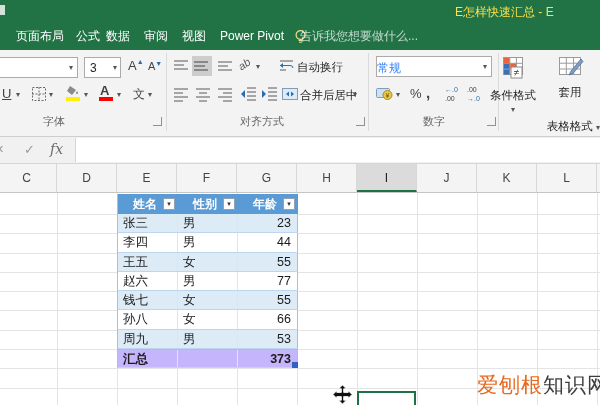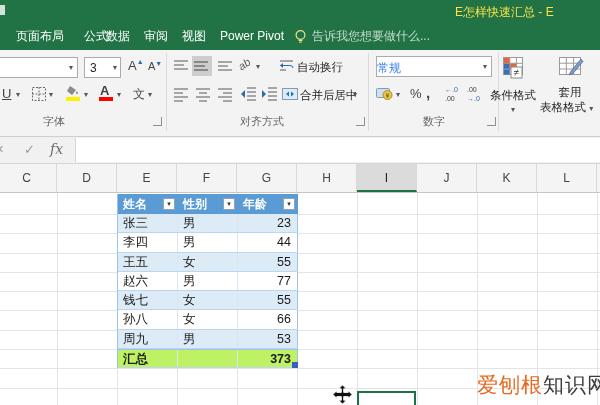--- a/index.html
+++ b/index.html
@@ -34,58 +34,58 @@
   .ch{position:absolute;top:0;width:60px;height:28px;line-height:28px;text-align:center;
       font-size:12px;color:#444;border-right:1px solid #D8D8D8;box-sizing:border-box;}
   .ch.sel{background:#DBDBDB;border-bottom:2px solid #1E7145;color:#1f1f1f;}
   
   #grid{left:0;top:193px;width:600px;height:212px;background:#fff;}
   .gl{background:#E3E4E6;position:absolute;}
   
   #xtable{left:117px;top:194px;width:181px;border-left:1px solid #9DC3E6;box-sizing:border-box;background:#fff;}
   .thead{display:flex;height:20px;background:#5B9BD5;}
   .th{width:60px;box-sizing:border-box;position:relative;color:#fff;font-weight:bold;font-size:12px;
-      line-height:20px;padding-left:5px;}
+      line-height:20px;padding-left:15px;}
   .fbtn{position:absolute;right:3px;top:4px;width:12px;height:12px;background:#fff;border:1px solid #8FA3B5;
         box-sizing:border-box;font-size:7px;line-height:10px;text-align:center;color:#333;}
   .trow{display:flex;height:19.3px;border-bottom:1px solid #BCD6EF;box-sizing:border-box;}
   .trow.band{background:#DDEBF7;}
   .td{width:60px;box-sizing:border-box;font-size:12.5px;color:#1b1b1b;line-height:18px;
       padding-left:5px;border-right:1px solid #D9E7F5;overflow:hidden;}
   .td.num{text-align:right;padding:0 6px 0 0;}
   .td:last-child{border-right:1px solid #9DC3E6;}
-  .trow.total{font-weight:bold;border-top:1px solid #9DC3E6;background:#bef264;}
+  .trow.total{font-weight:bold;border-top:1px solid #9DC3E6;background:#c4b5fd;}
   .handle{left:292px;top:362px;width:6px;height:6px;background:#3461C1;}
   
   .selcell{left:357px;top:391px;width:59px;height:30px;border:2px solid #1E7145;box-sizing:border-box;}
   .watermark{left:456px;top:371px;font-size:21px;letter-spacing:1px;white-space:nowrap;margin-left:21px;}
 </style>
 </head>
 <body>
 
 <div id="app">
 
   <div class="abs titlebar">
     <span class="abs" style="left:0;top:5px;width:5px;height:10px;background:rgba(255,255,255,.8);"></span>
     <span class="abs wintitle" style="left:455px;top:4px;">E怎样快速汇总 - E</span>
   </div>
 
   <div class="abs menubar">
     <span class="abs mtab" style="left:16px;">页面布局</span>
-    <span class="abs mtab" style="left:84px;">公式</span>
+    <span class="abs mtab" style="left:76px;">公式</span>
     <span class="abs mtab" style="left:106px;">数据</span>
     <span class="abs mtab" style="left:144px;">审阅</span>
     <span class="abs mtab" style="left:182px;">视图</span>
     <span class="abs mtab" style="left:220px;">Power Pivot</span>
     <svg class="abs" style="left:294px;top:7px;" width="13" height="15">
       <circle cx="6.5" cy="6" r="4.4" fill="none" stroke="#EFE08A" stroke-width="1.2"></circle>
       <rect x="4.6" y="10.6" width="3.8" height="1.4" fill="#EFE08A"></rect>
       <rect x="5.1" y="12.6" width="2.8" height="1.1" fill="#EFE08A"></rect>
     </svg>
-    <span class="abs tellme" style="left:312px;">告诉我您想要做什么...</span>
+    <span class="abs tellme" style="left:300px;">告诉我您想要做什么...</span>
   </div>
 
   <div class="abs ribbon">
 
     <div class="abs combo" style="left:-30px;top:7px;width:108px;height:21px;">
       <span class="abs dd" style="right:4px;top:6px;">▾</span>
     </div>
     <div class="abs combo" style="left:84px;top:7px;width:37px;height:21px;">
       <span class="abs" style="left:5px;top:3px;font-size:12px;color:#222;">3</span>
       <span class="abs dd" style="right:3px;top:6px;">▾</span>
@@ -260,21 +260,21 @@
     <div class="abs" style="left:540px;top:5px;width:60px;height:82px;">
       <svg style="margin:2px 0 0 19px;" width="25" height="22">
         <rect x="0.5" y="0.5" width="21" height="17" fill="#fff" stroke="#9a9a9a"></rect>
         <line x1="0" y1="6.2" x2="22" y2="6.2" stroke="#9a9a9a"></line>
           <line x1="0" y1="12" x2="22" y2="12" stroke="#9a9a9a"></line>
         <line x1="7.3" y1="0" x2="7.3" y2="18" stroke="#9a9a9a"></line>
           <line x1="14.6" y1="0" x2="14.6" y2="18" stroke="#9a9a9a"></line>
         <path d="M22 2 L12 14 l-2 4 4 -1.5 L24 4.5 Z" fill="#7C9CC6" stroke="#4a6a94" stroke-width="0.7"></path>
       </svg>
       <div class="blabel" style="text-align:center;margin-top:2px;">套用</div>
-      <div class="blabel" style="text-align:left;margin-top:0;"><span>表格格式</span> <span class="dd">▾</span></div>
+      <div class="blabel" style="text-align:right;margin-top:19px;"><span>表格格式</span> <span class="dd">▾</span></div>
     </div>
   </div>
 
   <div class="abs fbar">
     <span class="abs" style="left:-5px;top:6px;font-size:11px;color:#9b9b9b;">✕</span>
     <span class="abs" style="left:24px;top:5px;font-size:13px;color:#9b9b9b;">✓</span>
     <span class="abs fx" style="left:50px;top:4px;">fx</span>
     <div class="finput"><span></span></div>
   </div>
 

